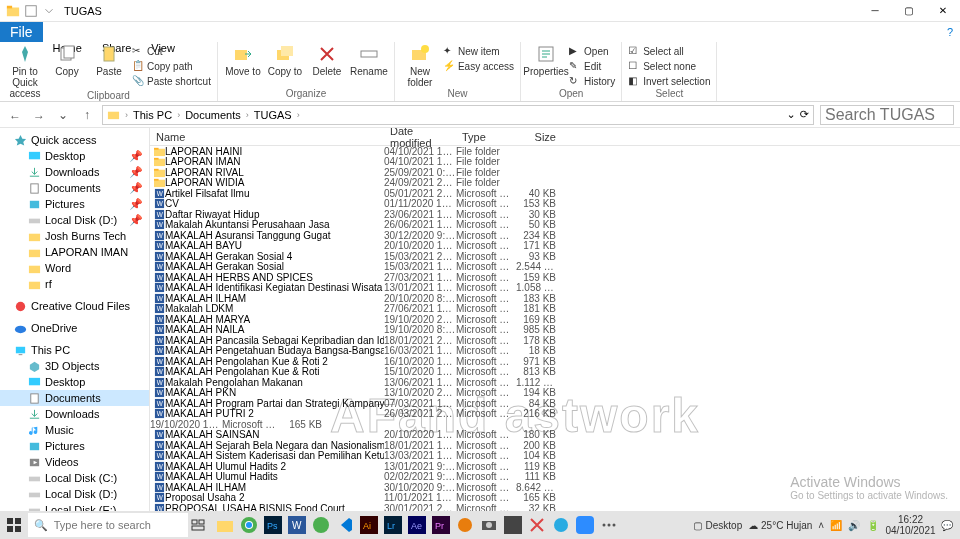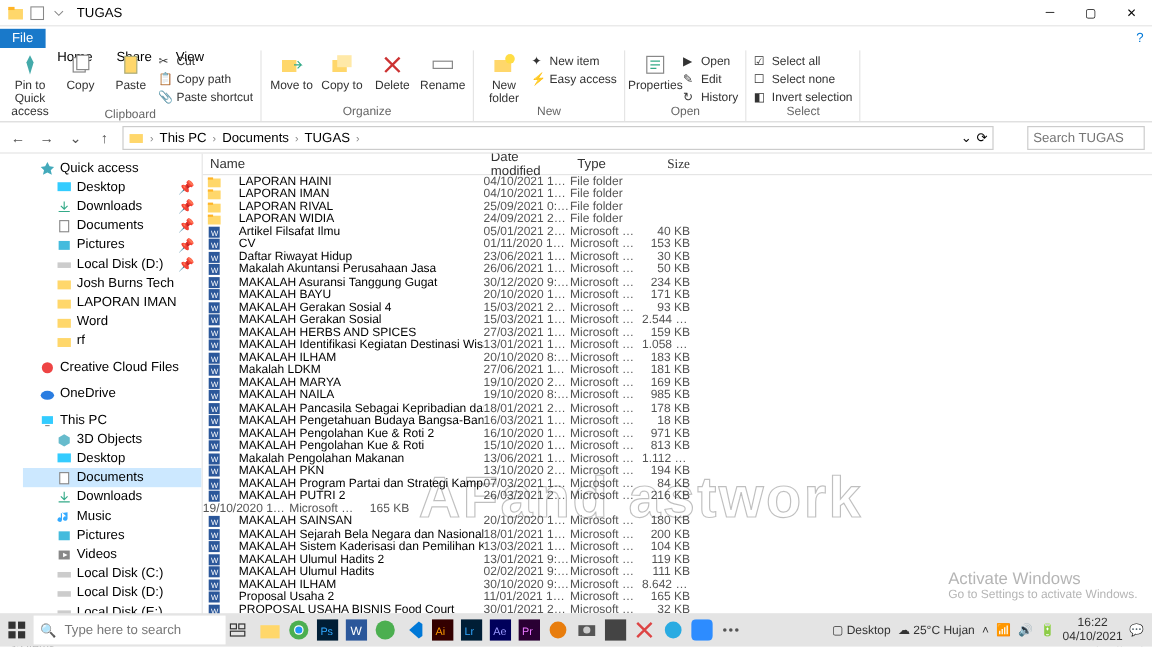--- a/index.html
+++ b/index.html
@@ -5,54 +5,54 @@
 * { margin: 0; padding: 0; box-sizing: border-box; font-family: "Segoe UI", Tahoma, sans-serif; }
 body { width: 960px; height: 539px; overflow: hidden; background: #fff; font-size: 11px; color: #000; position: relative; }
 .titlebar { height: 22px; background: #fff; display: flex; align-items: center; border-bottom: 1px solid #e5e5e5; }
 .titlebar .icons { display: flex; gap: 4px; padding-left: 6px; }
 .tb-ico { width: 14px; height: 14px; display: inline-block; }
 .titlebar .title { margin-left: 8px; font-size: 11px; }
 .titlebar .winbtns { margin-left: auto; display: flex; }
 .winbtn { width: 34px; height: 22px; display: flex; align-items: center; justify-content: center; font-size: 10px; color: #000; }
 .help { width: 20px; text-align: center; color: #0078d7; font-size: 11px; }
 .menubar { height: 20px; display: flex; align-items: center; }
-.menubar .filetab { background: #1979ca; color: #fff; padding: 2px 10px; font-size: 11px; }
+.menubar .filetab { background: #1979ca; color: #fff; padding: 2px 10px; font-size: 14px; }
 .menubar .tab { padding: 2px 10px; font-size: 11px; margin-top: 32px; }
 .ribbon { height: 60px; background: #fff; border-bottom: 1px solid #d9d9d9; display: flex; }
 .ribbon-group { display: flex; flex-direction: column; align-items: center; padding: 2px 6px; border-right: 1px solid #e5e5e5; }
 .ribbon-items { display: flex; gap: 4px; align-items: flex-start; height: 46px; }
 .ribbon-label { font-size: 10px; color: #666; margin-top: auto; }
 .rbtn { display: flex; flex-direction: column; align-items: center; width: 38px; text-align: center; font-size: 10px; color: #333; gap: 2px; }
 .rbtn.small { width: auto; flex-direction: row; font-size: 10px; text-align: left; gap: 3px; height: 14px; }
 .rstack { display: flex; flex-direction: column; gap: 1px; }
 .rico { width: 20px; height: 20px; display: inline-block; }
 .rico.sm { width: 12px; height: 12px; }
 .addrbar { height: 26px; display: flex; align-items: center; padding: 2px 6px; gap: 6px; border-bottom: 1px solid #e5e5e5; }
 .navbtn { width: 18px; height: 18px; display: flex; align-items: center; justify-content: center; color: #555; font-size: 12px; }
 .breadcrumb { flex: 1; height: 20px; border: 1px solid #ccc; display: flex; align-items: center; padding: 0 4px; font-size: 11px; gap: 2px; }
 .breadcrumb .sep { color: #888; padding: 0 3px; font-size: 9px; }
-.searchbox { width: 98px; height: 20px; border: 1px solid #ccc; font-size: 11px; padding: 0 4px; color: #888; margin-left: 22px; }
-.body { display: flex; height: 401px; margin-left: 19px; }
+.searchbox { width: 134px; height: 20px; border: 1px solid #ccc; font-size: 16px; padding: 0 4px; color: #888; }
+.body { display: flex; height: 401px; }
 .nav { width: 150px; border-right: 1px solid #e5e5e5; overflow: hidden; padding-top: 4px; }
 .nav-item { display: flex; align-items: center; height: 16px; padding-left: 14px; font-size: 11px; gap: 4px; white-space: nowrap; }
 .nav-item.sub { padding-left: 28px; }
 .nav-item.selected { background: #cce8ff; }
 .nav-ico { width: 13px; height: 13px; display: inline-block; }
 .nav-sep { height: 6px; }
 .content { flex: 1; position: relative; overflow: hidden; }
 .cols { display: flex; height: 18px; align-items: center; border-bottom: 1px solid #e5e5e5; font-size: 11px; color: #333; }
 .col { padding-left: 6px; }
 .col.name { width: 234px; }
 .col.date { width: 72px; }
 .col.type { width: 60px; }
-.col.size { width: 46px; text-align: right; padding-right: 6px; font-family: Liberation Serif, serif; }
+.col.size { width: 46px; text-align: right; padding-right: 6px; }
 .files { overflow: hidden; }
 .row { display: flex; height: 10.5px; align-items: center; font-size: 10px; }
 .row .c { overflow: hidden; white-space: nowrap; text-overflow: ellipsis; }
-.row .name { width: 234px; padding-left: 4px; display: flex; align-items: center; gap: 15px; }
+.row .name { width: 234px; padding-left: 4px; display: flex; align-items: center; gap: 0; }
 .row .date { width: 72px; color: #555; }
 .row .type { width: 60px; color: #555; }
 .row .size { width: 46px; text-align: right; padding-right: 6px; color: #555; }
 .fico { width: 11px; height: 11px; display: inline-block; flex-shrink: 0; }
 .statusbar { height: 20px; border-top: 1px solid #e5e5e5; display: flex; align-items: center; padding: 0 8px; font-size: 10px; color: #555; }
 .statusbar .viewbtns { margin-left: auto; display: flex; gap: 2px; }
 .viewbtn { width: 18px; height: 14px; border: 1px solid #ccc; }
 .watermark-act { position: absolute; right: 12px; bottom: 28px; color: #b5b5b5; font-size: 14px; z-index: 5; }
 .watermark-act .sub { font-size: 10px; }
 .taskbar { position: absolute; bottom: 0; left: 0; right: 0; height: 28px; background: #e4e4e4; display: flex; align-items: center; }

